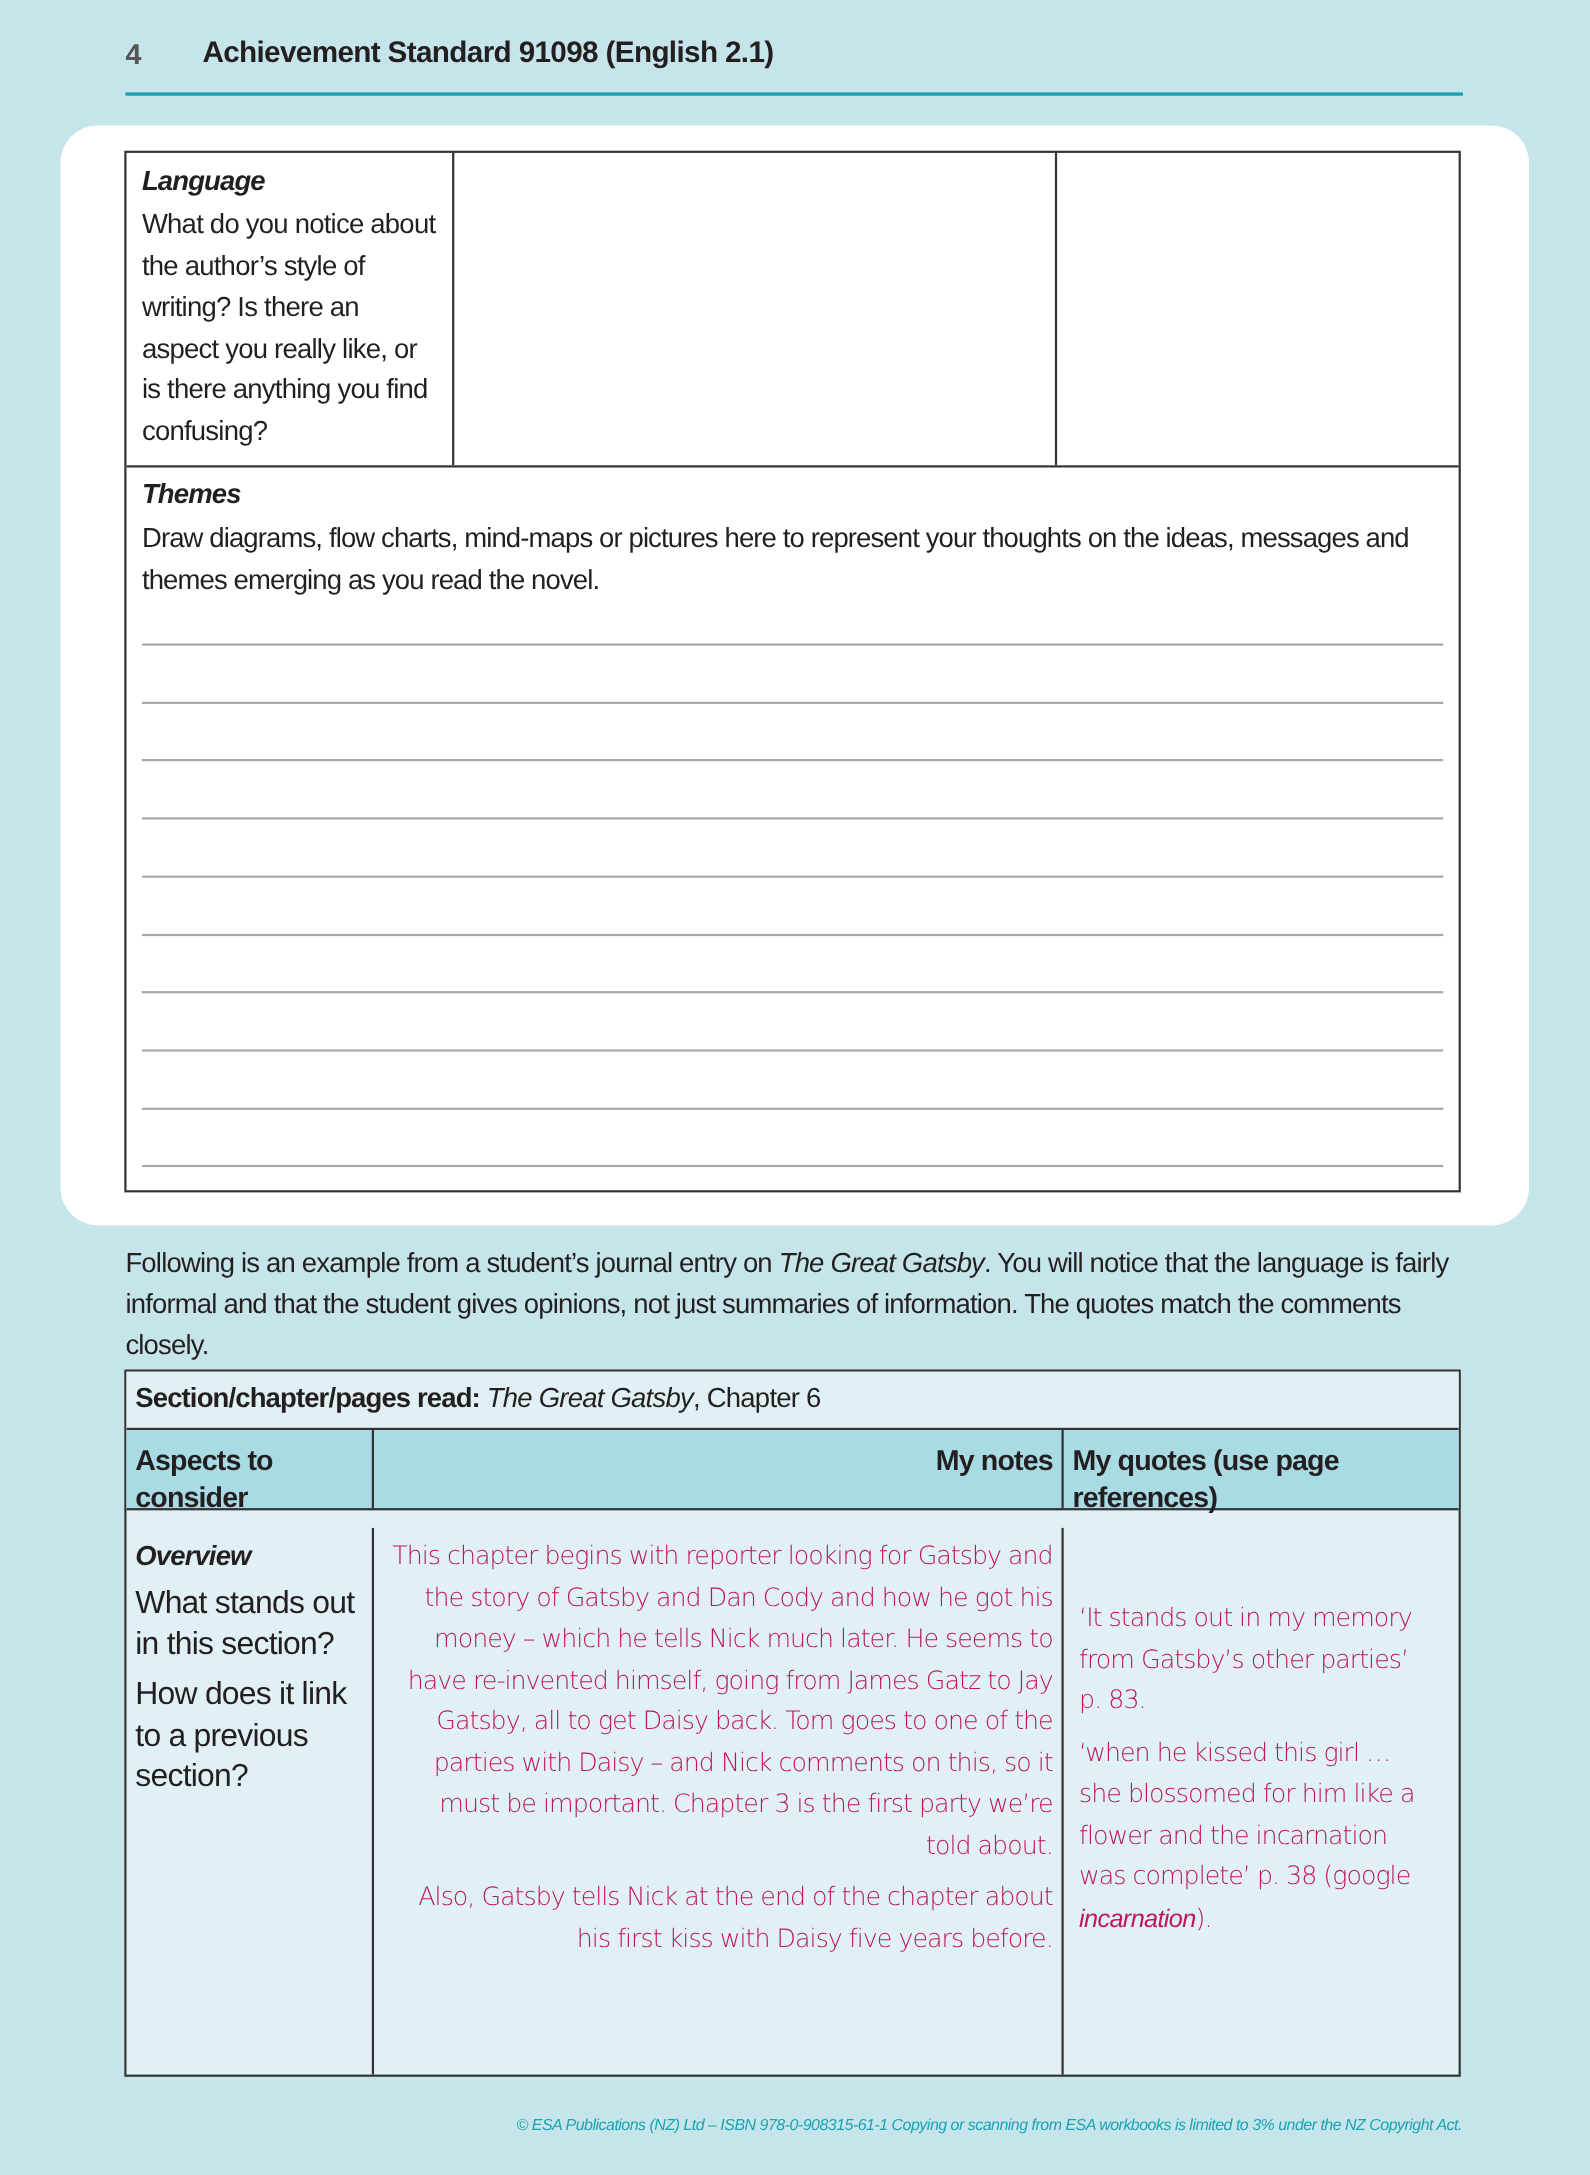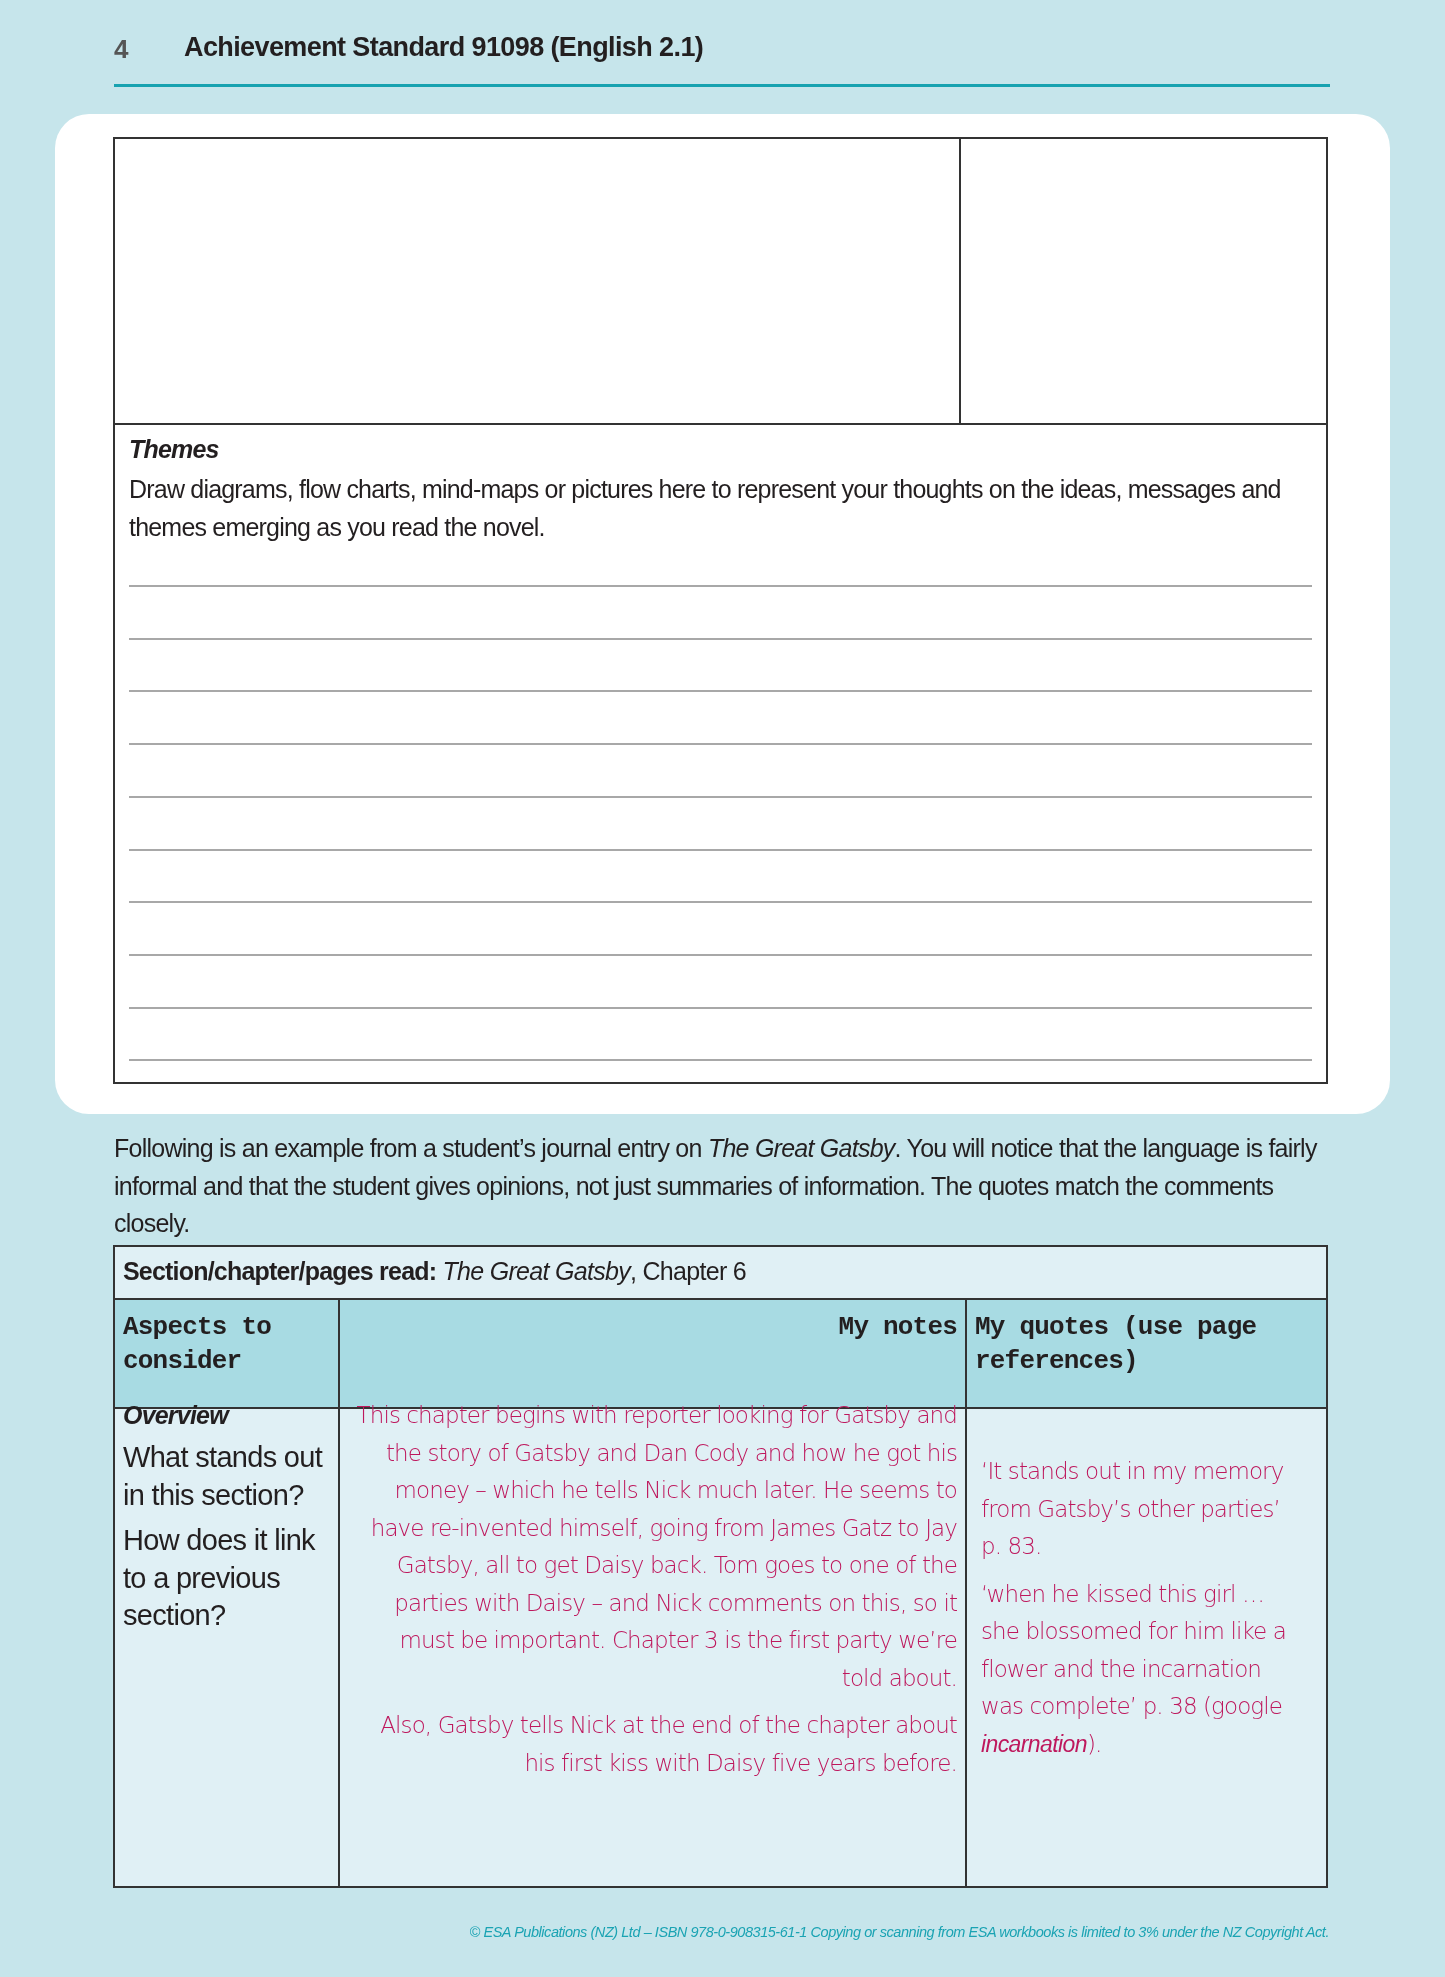--- a/index.html
+++ b/index.html
@@ -22,21 +22,21 @@
   .cell-text { font-size:25px; line-height:37.5px; letter-spacing:-0.7px; }
   .themes-row { position:absolute; left:0; top:286px; width:100%; bottom:0; padding:10px 14px; box-sizing:border-box; }
   .themes-text { font-size:25px; line-height:38px; letter-spacing:-0.8px; margin-top:4px; }
   .rule { position:absolute; left:14px; right:14px; height:0; border-top:2px solid #a8a8a8; }
 
   .intro { position:absolute; left:114px; top:1130px; width:1220px; font-size:25px; line-height:37.5px; letter-spacing:-0.75px; color:#231f20; }
 
   .tbl2 { position:absolute; left:113px; top:1245px; width:1215px; height:643px; border:2px solid #333; box-sizing:border-box; background:#e0f0f5; }
   .sec-row { position:absolute; left:0; top:0; width:100%; height:53px; border-bottom:2px solid #333; box-sizing:border-box; padding:10px 8px; font-size:25px; letter-spacing:-0.7px; background:#e0f0f5; }
   .sec-row b { letter-spacing:-0.8px; }
-  .hdr-row { position:absolute; left:0; top:53px; width:100%; height:109px; background:#a8dbe3; border-bottom:2px solid #333; box-sizing:border-box;font-family:Liberation Mono, monospace; }
+  .hdr-row { position:absolute; left:0; top:53px; width:100%; height:73px; background:#a8dbe3; border-bottom:2px solid #333; box-sizing:border-box; }
   .col1 { position:absolute; left:0; width:225px; border-right:2px solid #333; box-sizing:border-box; }
   .col2 { position:absolute; left:225px; width:627px; border-right:2px solid #333; box-sizing:border-box;text-align:right; }
   .col3 { position:absolute; left:852px; right:16px; }
   .hdr-cell { font-weight:bold; font-size:26px; line-height:34px; letter-spacing:-0.8px; padding:10px 8px; box-sizing:border-box; height:100%; }
   .body-row { position:absolute; left:0; top:142px; width:100%; bottom:0; }
   .body-cell { height:100%; padding:8px 8px; box-sizing:border-box; }
   .aspect-head { font-weight:bold; font-style:italic; font-size:25px; letter-spacing:-0.8px; line-height:36px; margin-bottom:6px; }
   .aspect-q { font-size:29px; line-height:37.5px; letter-spacing:-0.7px; margin-bottom:8px; }
   .hand { font-family:"DejaVu Sans", sans-serif; font-size:23px; line-height:37.5px; letter-spacing:-0.9px; color:#be185d; font-weight:300; }
   .notes-p { margin:0 0 10px 0; padding-left:6px; }
@@ -51,20 +51,24 @@
 
 <div class="header">
   <span class="page-num">4</span>
   <span class="header-title">Achievement Standard 91098 (English 2.1)</span>
 </div>
 
 <div class="white-panel"></div>
 
 <div class="tbl1">
   <div class="lang-row">
+    <div class="lang-c1">
+      <div class="cell-head">Language</div>
+      <div class="cell-text">What do you notice about the author’s style of writing? Is there an aspect you really like, or is there anything you find confusing?</div>
+    </div>
     <div class="lang-c2"></div>
     <div class="lang-c3"></div>
   </div>
   <div class="themes-row">
     <div class="cell-head">Themes</div>
     <div class="themes-text">Draw diagrams, flow charts, mind-maps or pictures here to represent your thoughts on the ideas, messages and themes emerging as you read the novel.</div>
     <div id="rules">
         <div class="rule" style="top: 160px;"></div>
         <div class="rule" style="top: 212.7px;"></div>
         <div class="rule" style="top: 265.4px;"></div>

